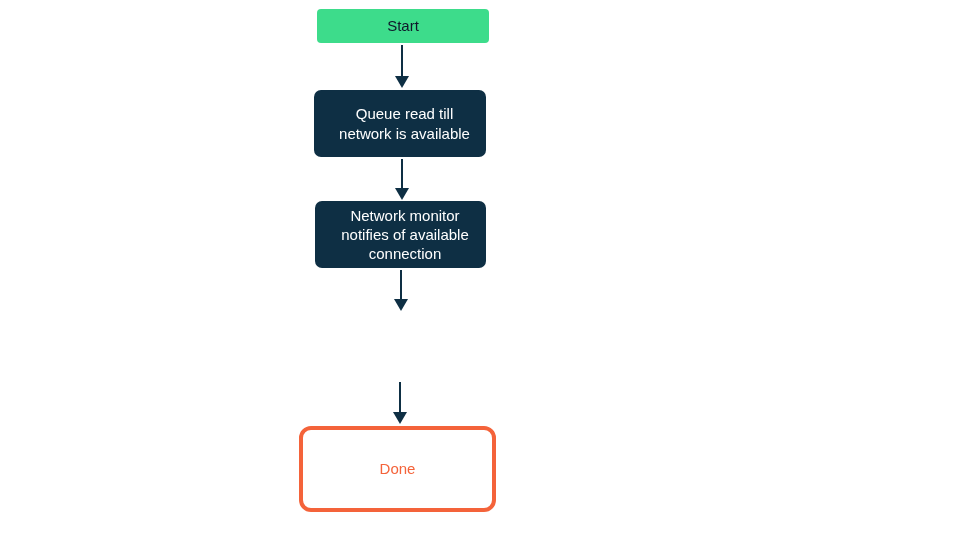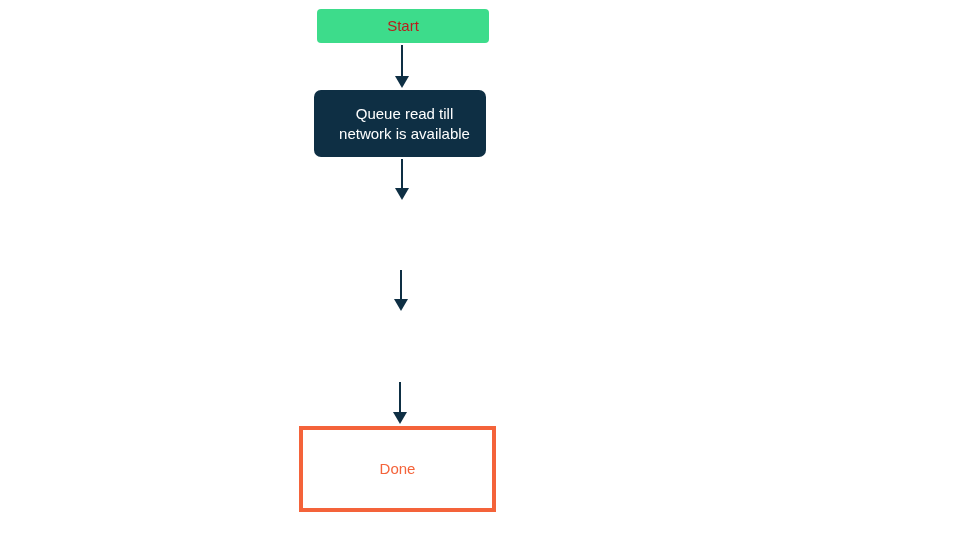--- a/index.html
+++ b/index.html
@@ -31,21 +31,21 @@
   }
 
   
   .node-start {
     left: 317px;
     top: 9px;
     width: 172px;
     height: 34px;
     background: #3ddc8b;
     border-radius: 4px;
-    color: #b91c1c;
+    color: #0f172a;
     font-size: 15px;
     align-items: center;
   }
 
   
   .node-process {
     background: #0e2f44;
     border-radius: 7px;
     color: #ffffff;
     font-size: 15px;
@@ -71,21 +71,21 @@
   }
 
   
   .node-done {
     left: 299px;
     top: 426px;
     width: 197px;
     height: 86px;
     background: #ffffff;
     border: 4px solid #f4633a;
-    border-radius: 0;
+    border-radius: 12px;
     color: #f4633a;
     font-size: 15px;
   }
 
   
   .arrow {
     position: absolute;
     width: 20px;
   }
   .arrow .shaft {
@@ -131,20 +131,25 @@
   <div class="node node-process node-step1">
     <span>Queue read till
 network is available</span>
   </div>
 
   <div class="arrow arrow-2">
     <div class="shaft"></div>
     <div class="head"></div>
   </div>
 
+  <div class="node node-process node-step2">
+    <span>Network monitor
+notifies of available
+connection</span>
+  </div>
 
   <div class="arrow arrow-3">
     <div class="shaft"></div>
     <div class="head"></div>
   </div>
 
 
   <div class="arrow arrow-4">
     <div class="shaft"></div>
     <div class="head"></div>

